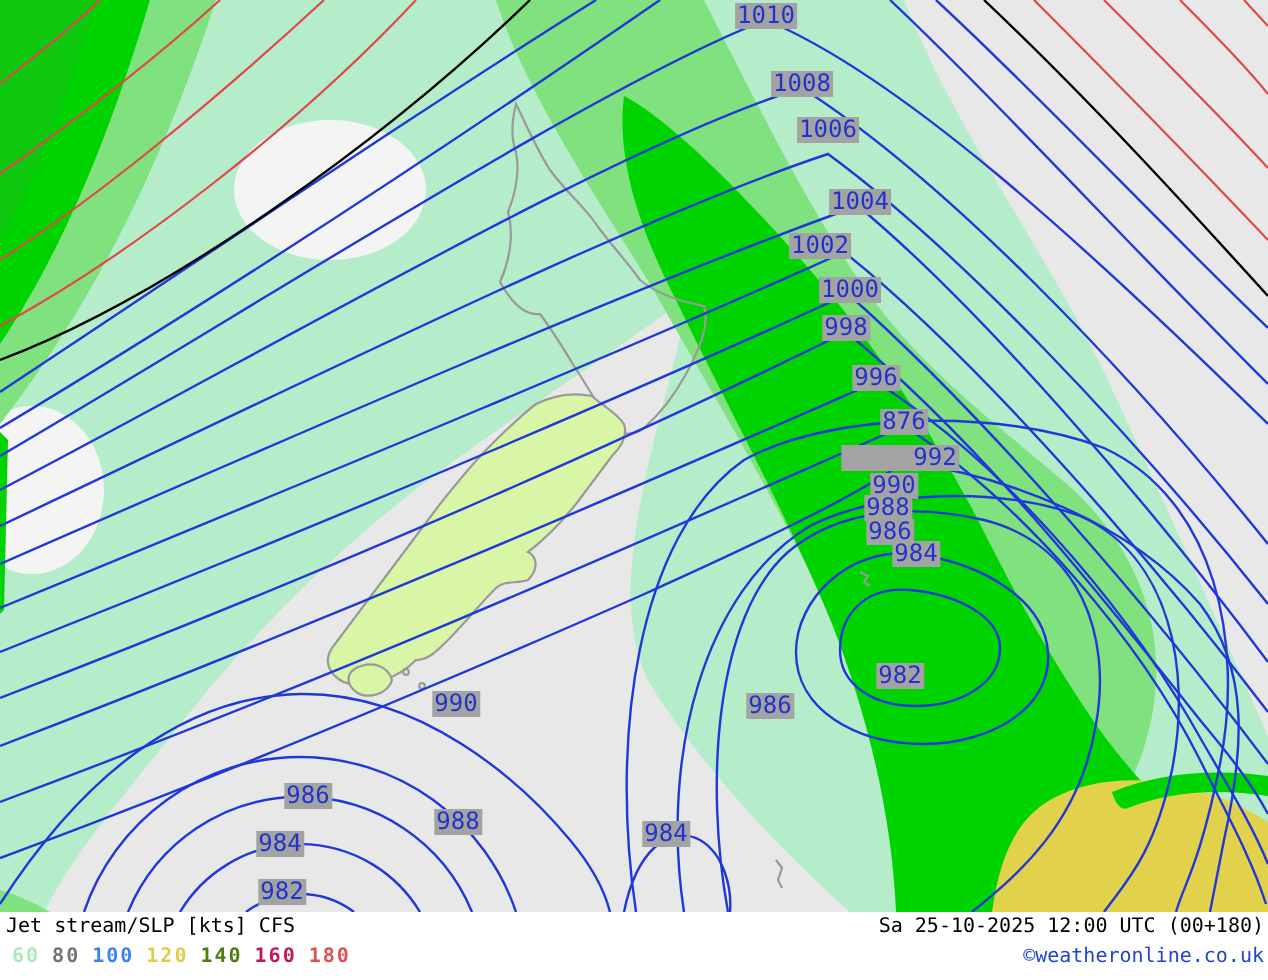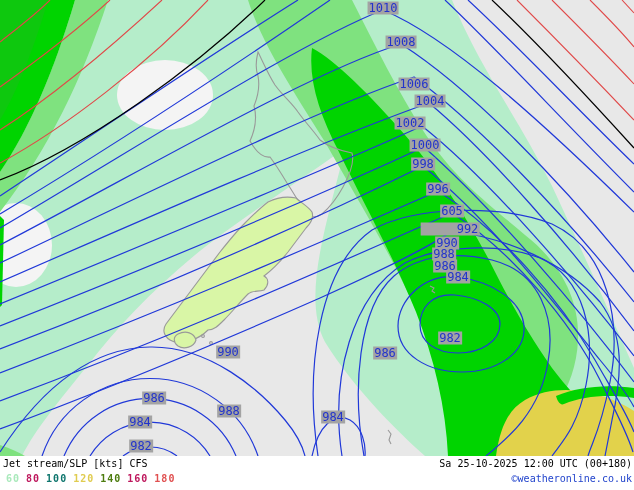--- a/index.html
+++ b/index.html
@@ -125,42 +125,42 @@
       <path d="M517,0 C555,38 598,82 634,120"></path>
       <path d="M552,0 C580,28 610,58 634,84"></path>
       <path d="M590,0 C605,15 622,32 634,47"></path>
       <path d="M622,0 L634,13"></path>
     </g>
   </svg>
 
   <div id="labels-layer">
       <span class="iso-label" style="left: 383px; top: 8px;">1010</span>
       <span class="iso-label" style="left: 401px; top: 42px;">1008</span>
-      <span class="iso-label" style="left: 414px; top: 84px;">1006</span>
+      <span class="iso-label" style="left: 414px; top: 65px;">1006</span>
       <span class="iso-label" style="left: 430px; top: 101px;">1004</span>
       <span class="iso-label" style="left: 410px; top: 123px;">1002</span>
       <span class="iso-label" style="left: 425px; top: 145px;">1000</span>
       <span class="iso-label" style="left: 423px; top: 164px;">998</span>
       <span class="iso-label" style="left: 438px; top: 189px;">996</span>
-      <span class="iso-label" style="left: 452px; top: 211px;">605</span>
+      <span class="iso-label" style="left: 452px; top: 211px;">876</span>
       <span class="iso-label" style="left: 450px; top: 229px; padding-left: 36px;">992</span>
       <span class="iso-label" style="left: 447px; top: 243px;">990</span>
       <span class="iso-label" style="left: 444px; top: 254px;">988</span>
       <span class="iso-label" style="left: 445px; top: 266px;">986</span>
       <span class="iso-label" style="left: 458px; top: 277px;">984</span>
       <span class="iso-label" style="left: 450px; top: 338px;">982</span>
       <span class="iso-label" style="left: 385px; top: 353px;">986</span>
       <span class="iso-label" style="left: 333px; top: 417px;">984</span>
       <span class="iso-label" style="left: 228px; top: 352px;">990</span>
       <span class="iso-label" style="left: 229px; top: 411px;">988</span>
       <span class="iso-label" style="left: 154px; top: 398px;">986</span>
       <span class="iso-label" style="left: 140px; top: 422px;">984</span>
       <span class="iso-label" style="left: 141px; top: 446px;">982</span>
     </div>
 
   <div id="footer">
     <div class="ft" id="title">Jet stream/SLP [kts] CFS</div>
     <div class="ft" id="datetime">Sa 25-10-2025 12:00 UTC (00+180)</div>
-    <div class="ft" id="legend"><span style="color: rgb(169, 233, 187);">60</span><span style="color: #be185d;">80</span><span style="color: #0f766e;">100</span><span style="color: rgb(224, 204, 80);">120</span><span style="color: #4d7c0f;">140</span><span style="color: #be185d;">160</span><span style="color: rgb(224, 80, 80);">180</span></div>
+    <div class="ft" id="legend"><span style="color: rgb(169, 233, 187);">60</span><span style="color: #737373;">80</span><span style="color: #3b82f6;">100</span><span style="color: rgb(224, 204, 80);">120</span><span style="color: #4d7c0f;">140</span><span style="color: #be185d;">160</span><span style="color: rgb(224, 80, 80);">180</span></div>
     <div class="ft" id="copyright">©weatheronline.co.uk</div>
   </div>
 
 </div>
 
 </body></html>

